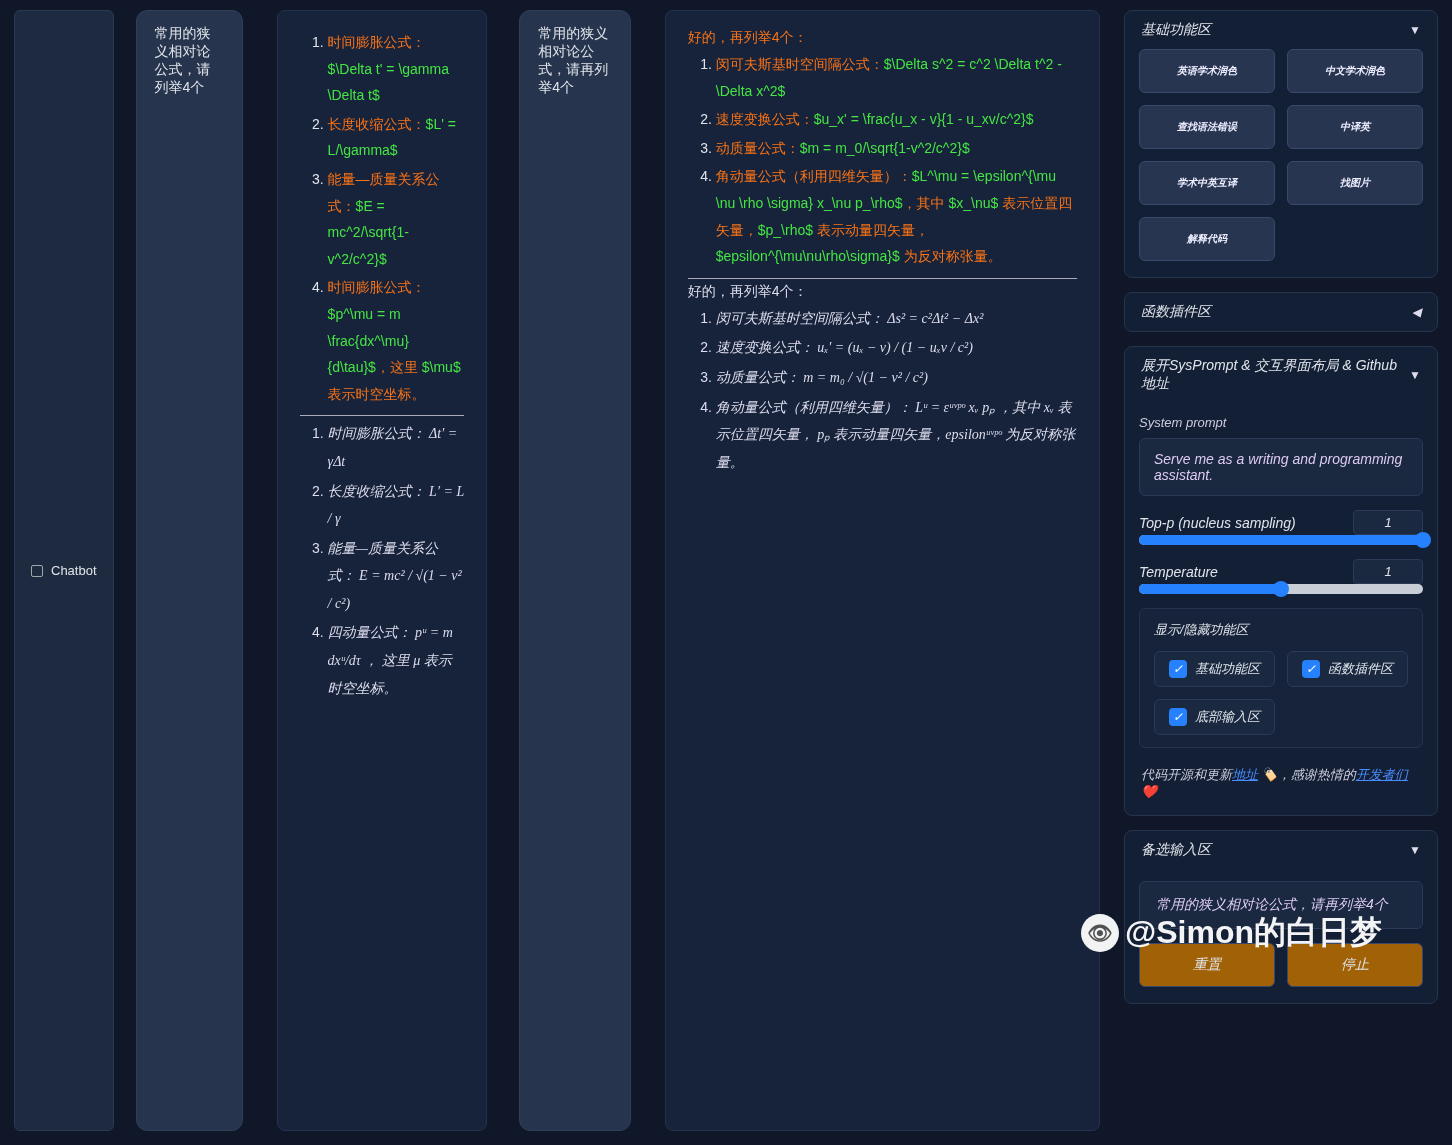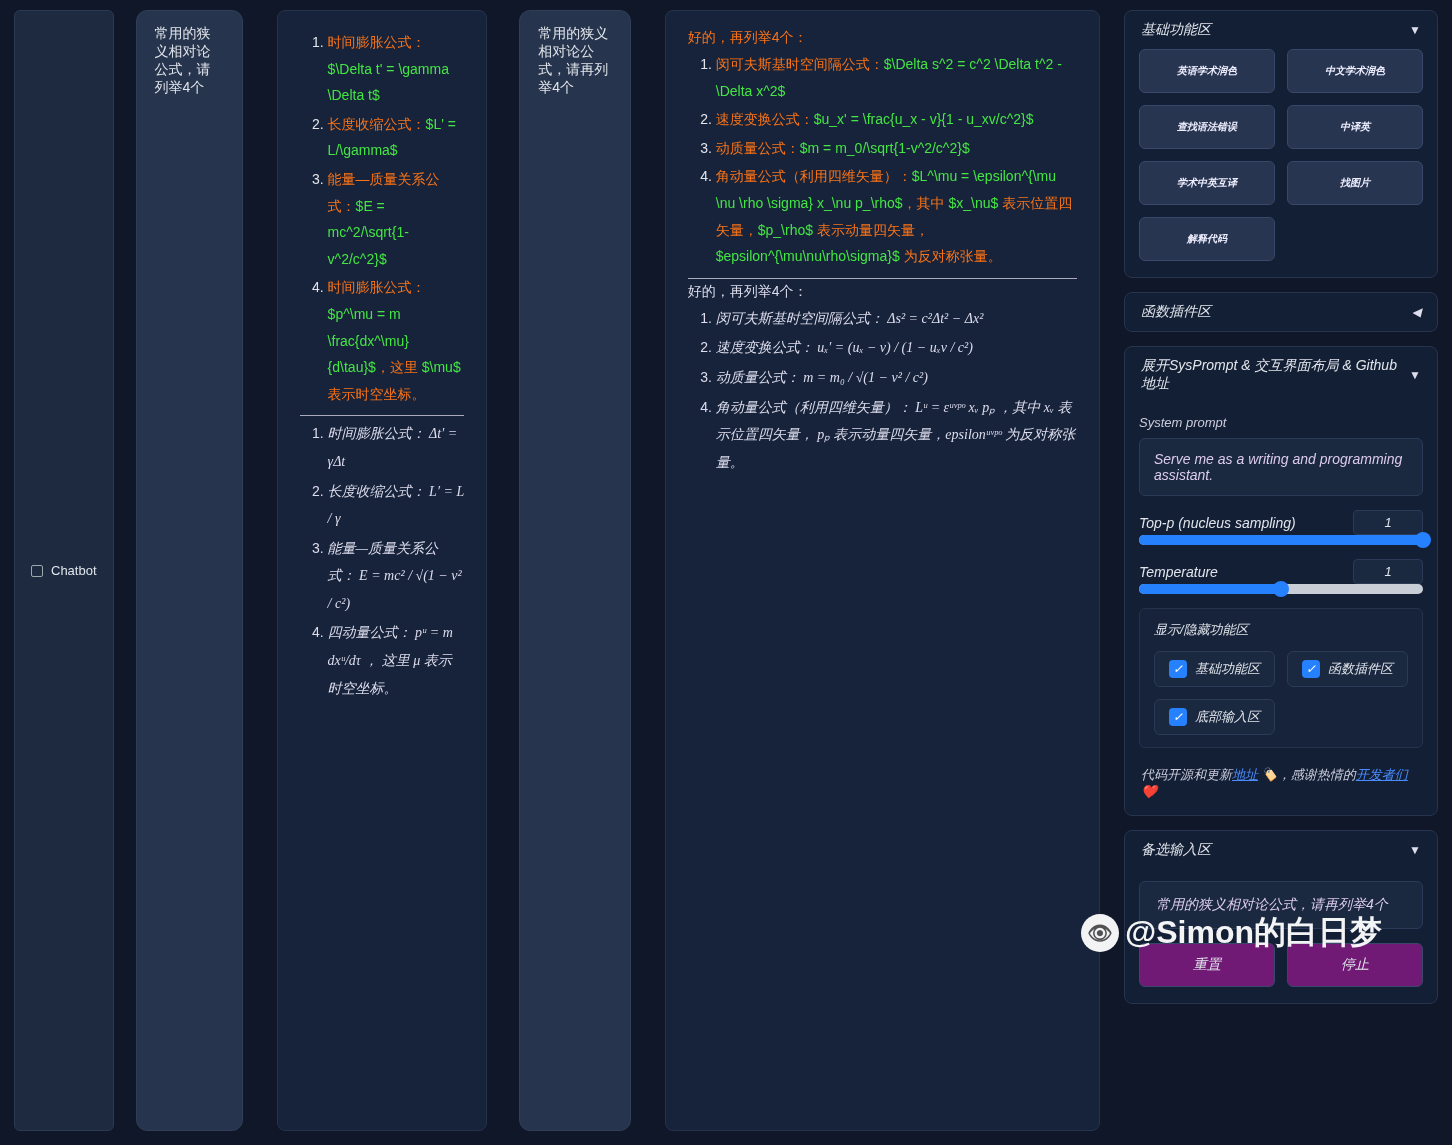--- a/index.html
+++ b/index.html
@@ -201,21 +201,21 @@
   border-radius: 6px;
   padding: 14px 0;
   text-align: center;
   font-weight: 600;
   color: #fff;
   cursor: pointer;
 }
 .secondary-row { display: flex; gap: 12px; }
 .secondary-btn {
   flex: 1;
-  background: #701a75;
+  background: #a16207;
   border: 1px solid #39486a;
   border-radius: 6px;
   padding: 12px 0;
   text-align: center;
   cursor: pointer;
 }
 .watermark {
   position: absolute;
   right: 70px;
   bottom: 190px;

